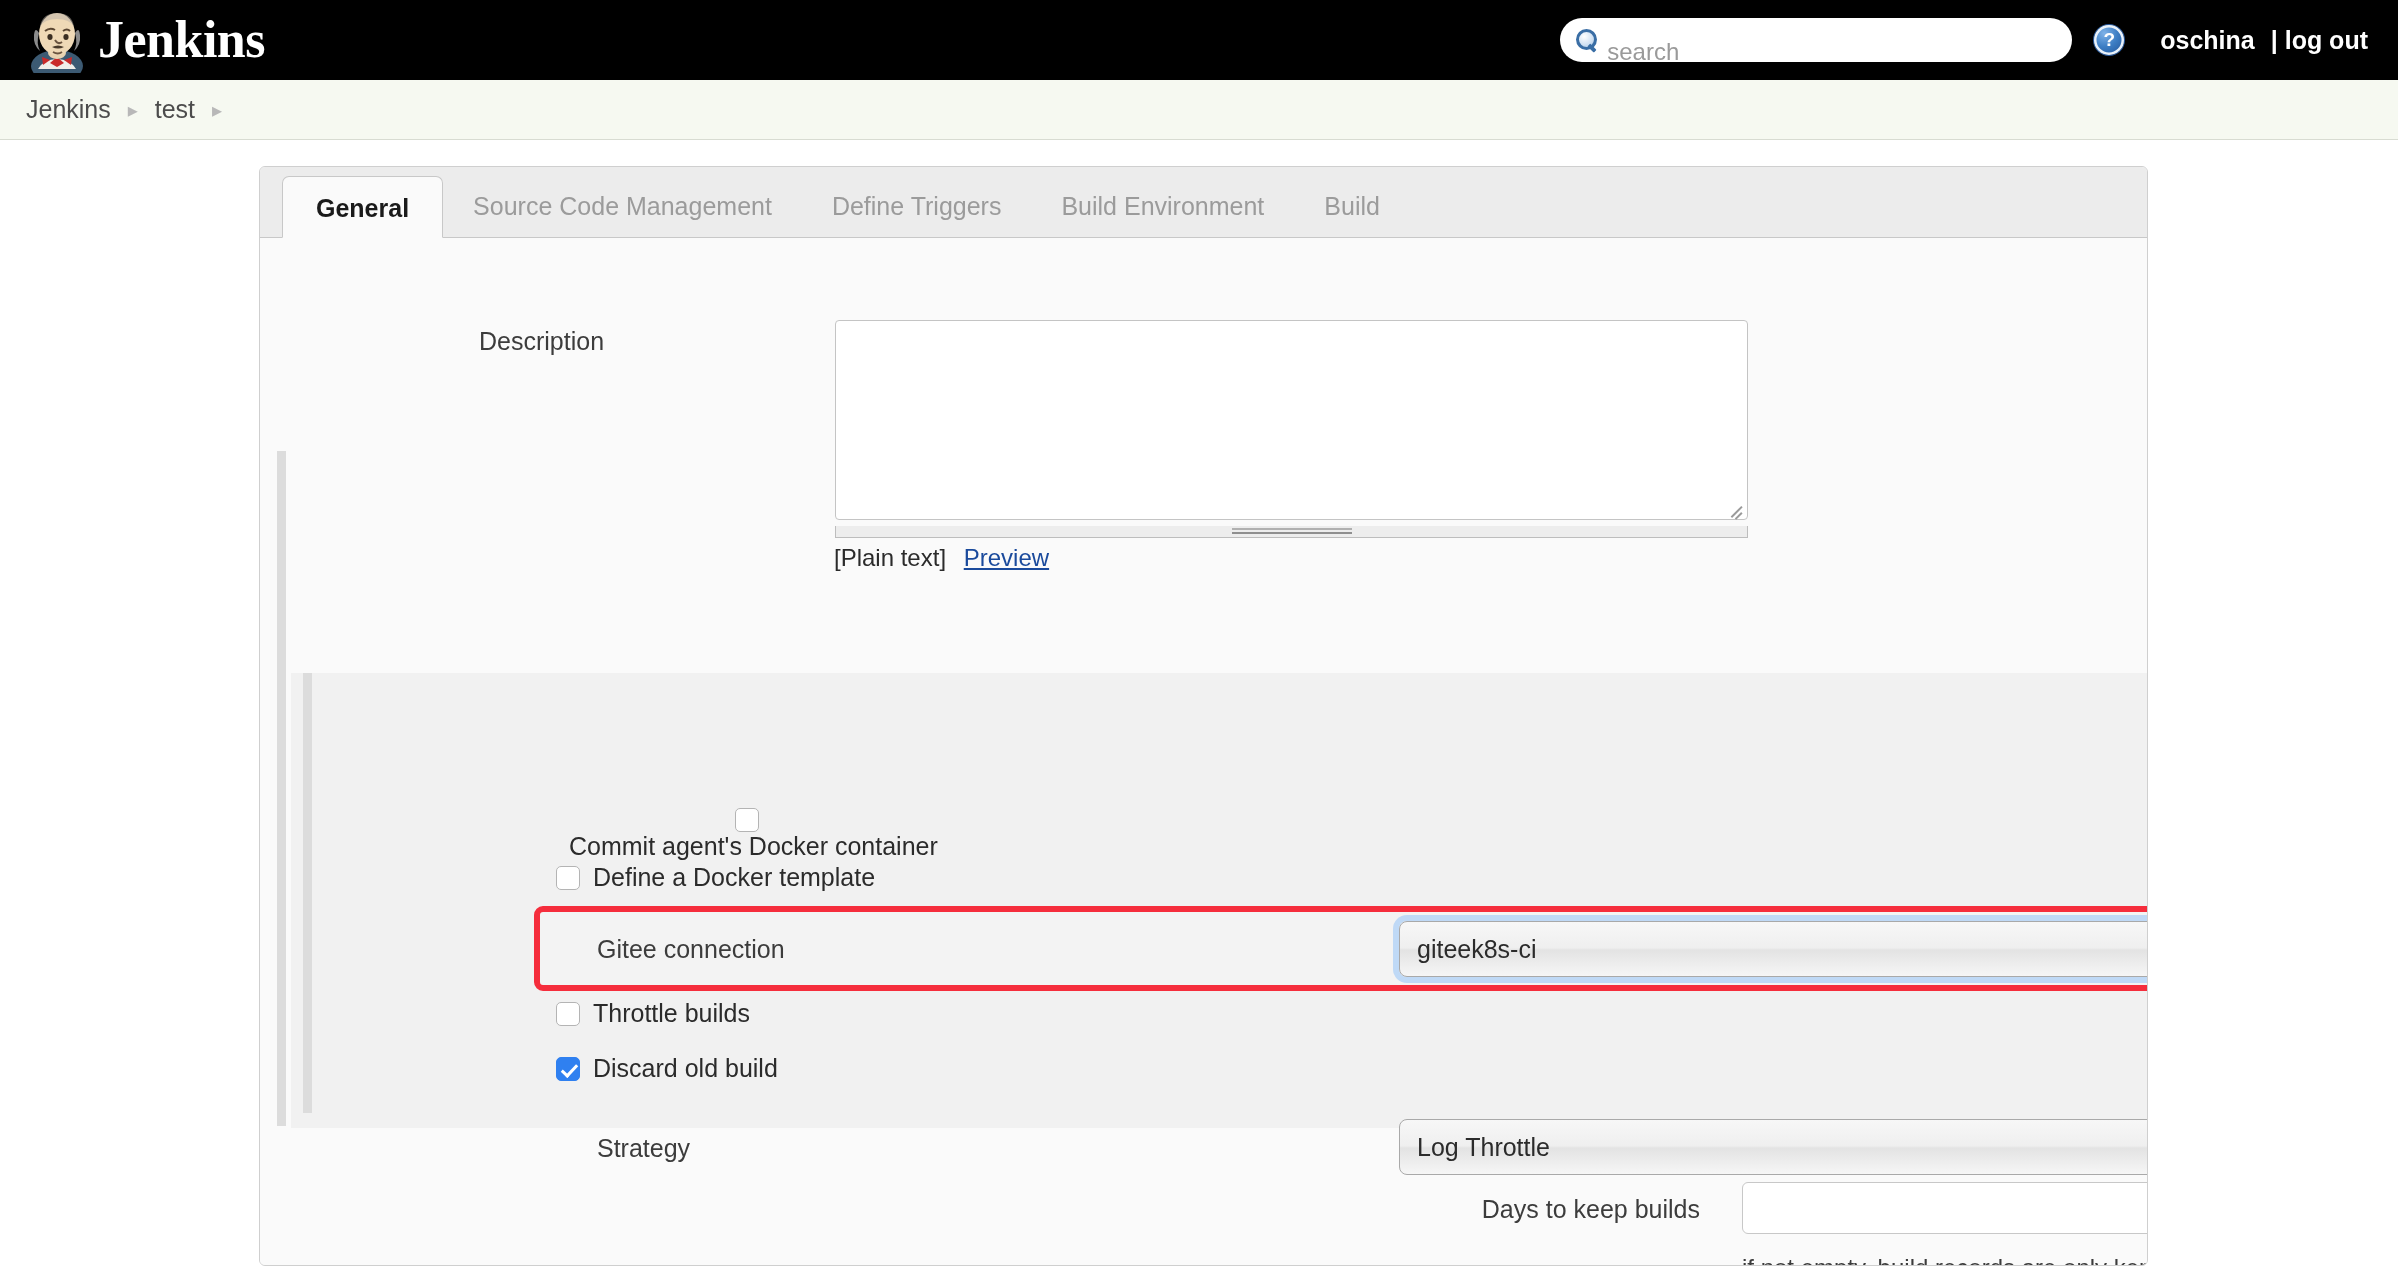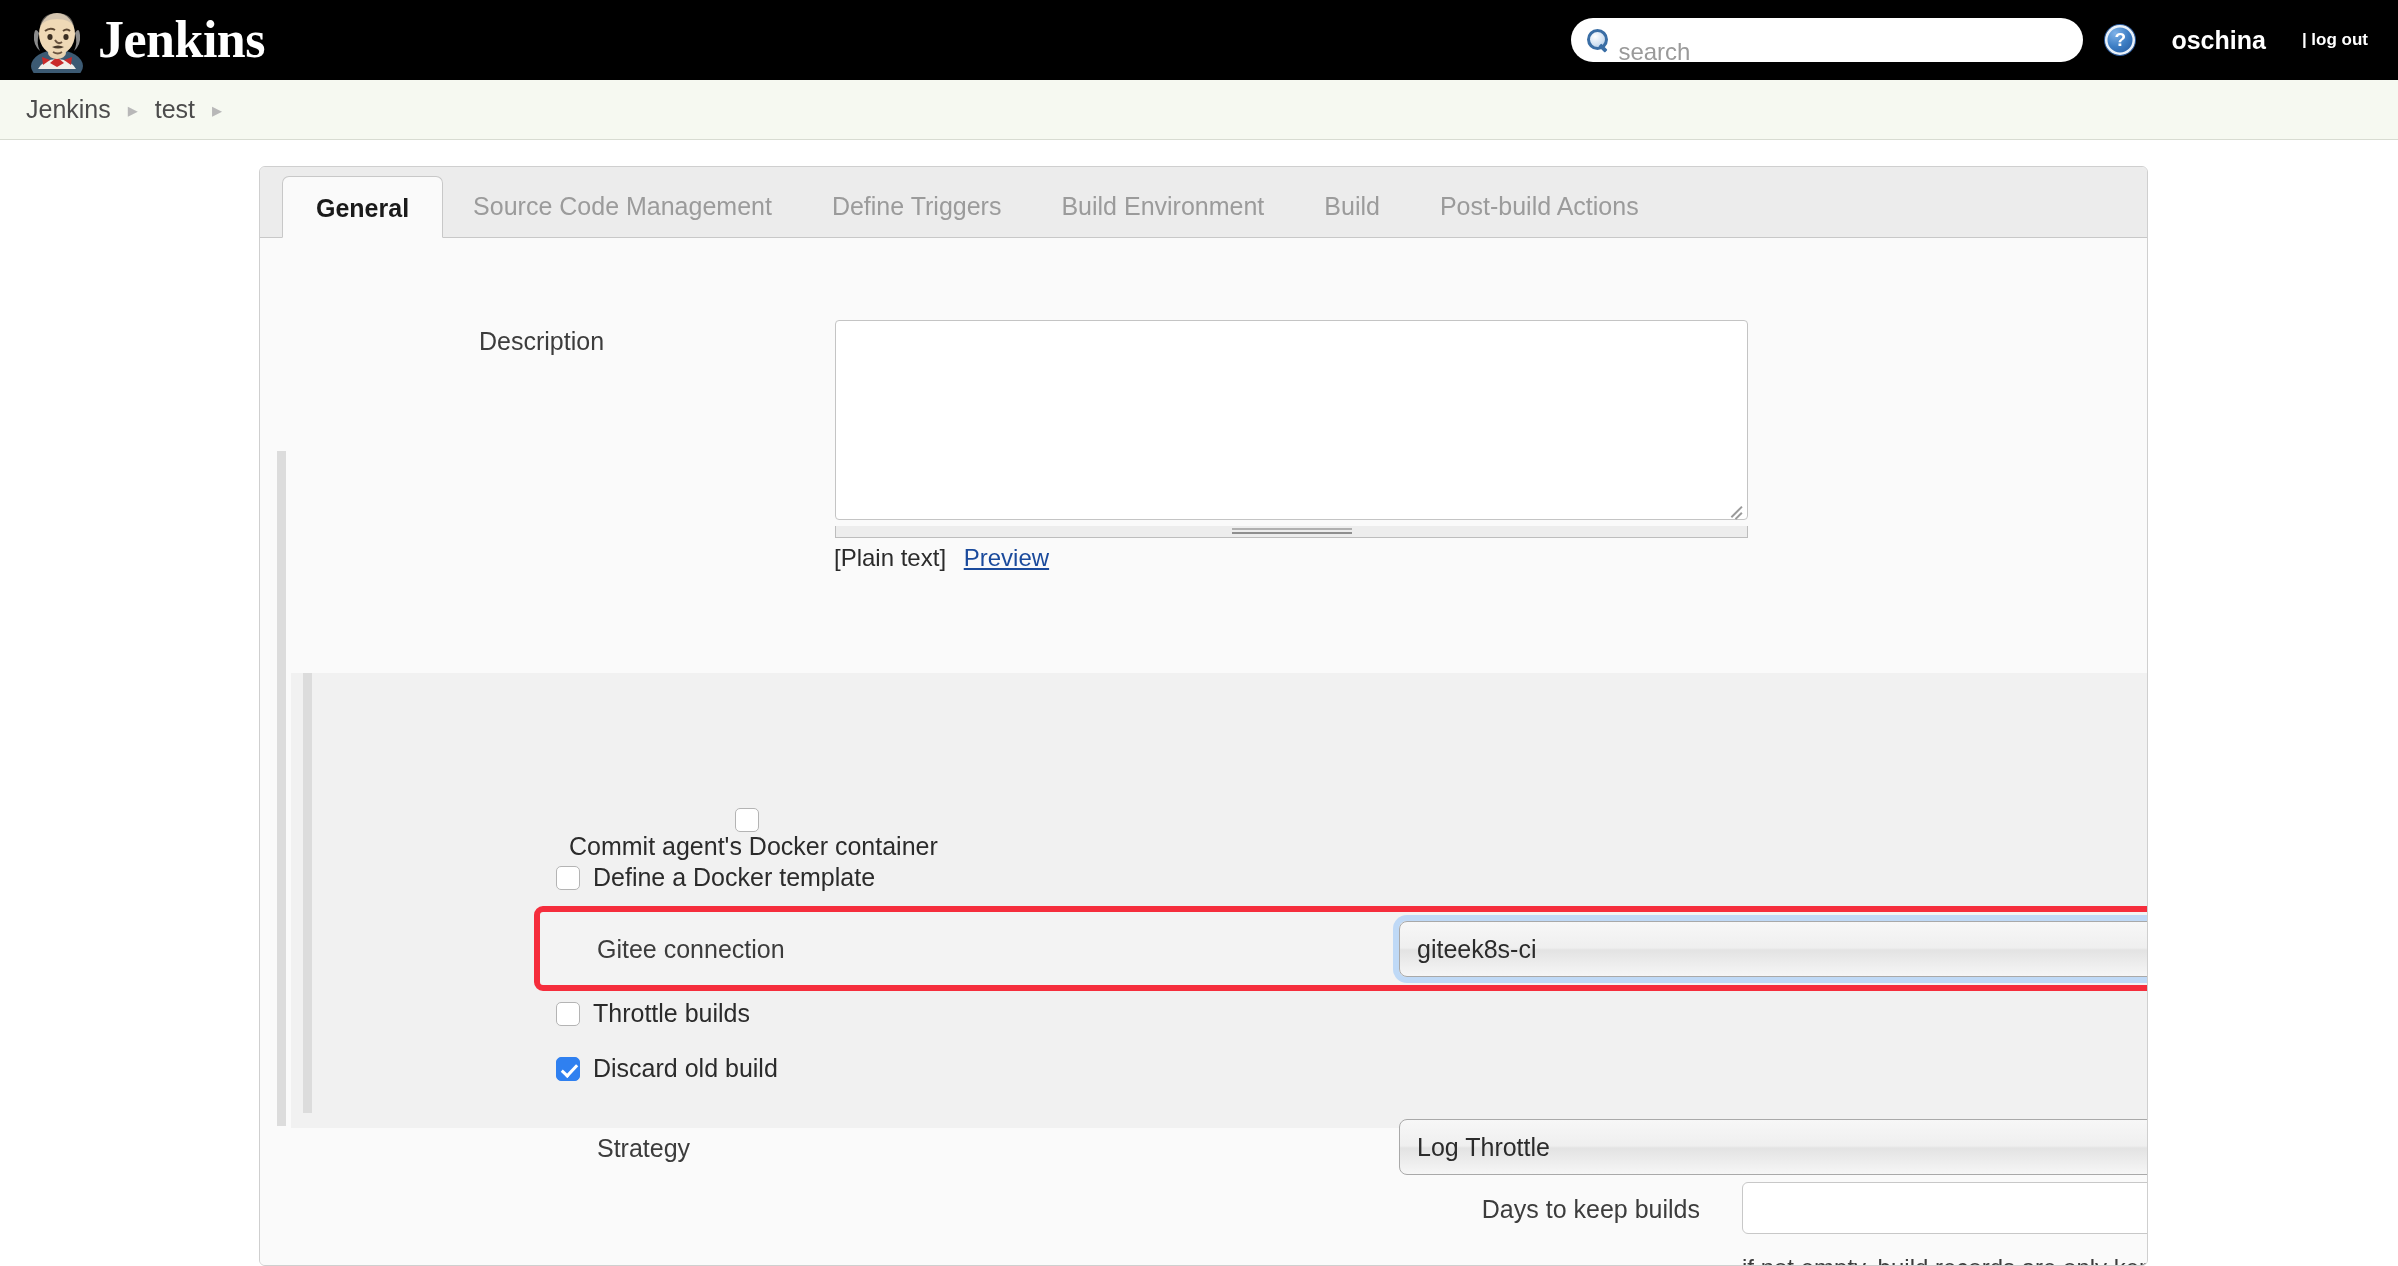--- a/index.html
+++ b/index.html
@@ -104,23 +104,23 @@
 
   #user-name {
     color: #ffffff;
     font-size: 25px;
     font-weight: bold;
     margin-left: 36px;
     white-space: nowrap;
   }
   #logout-link {
     color: #ffffff;
-    font-size: 17px;
+    font-size: 25px;
     font-weight: bold;
-    margin-left: 36px;
+    margin-left: 16px;
     white-space: nowrap;
     text-decoration: none;
   }
 
   
   #breadcrumb-bar {
     position: absolute; top: 80px; left: 0;
     width: 2398px; height: 60px;
     background: #f6f9f1;
     border-bottom: 1px solid #d8dcd2;
@@ -444,21 +444,20 @@
 
 <div id="main-area">
   <div id="config-panel">
 
     <div id="tab-bar">
       <div class="tab active">General</div>
       <div class="tab">Source Code Management</div>
       <div class="tab">Define Triggers</div>
       <div class="tab">Build Environment</div>
       <div class="tab">Build</div>
-      <div class="tab">Post-build Actions</div>
     </div>
 
     <div id="form-body">
 
       <div class="section-bar" id="outer-section-bar"></div>
       <div class="nested-block"></div>
       <div class="section-bar" id="inner-section-bar"></div>
 
       <div class="row-label" id="description-label">Description</div>
       <textarea id="description-textarea" style=""></textarea>

